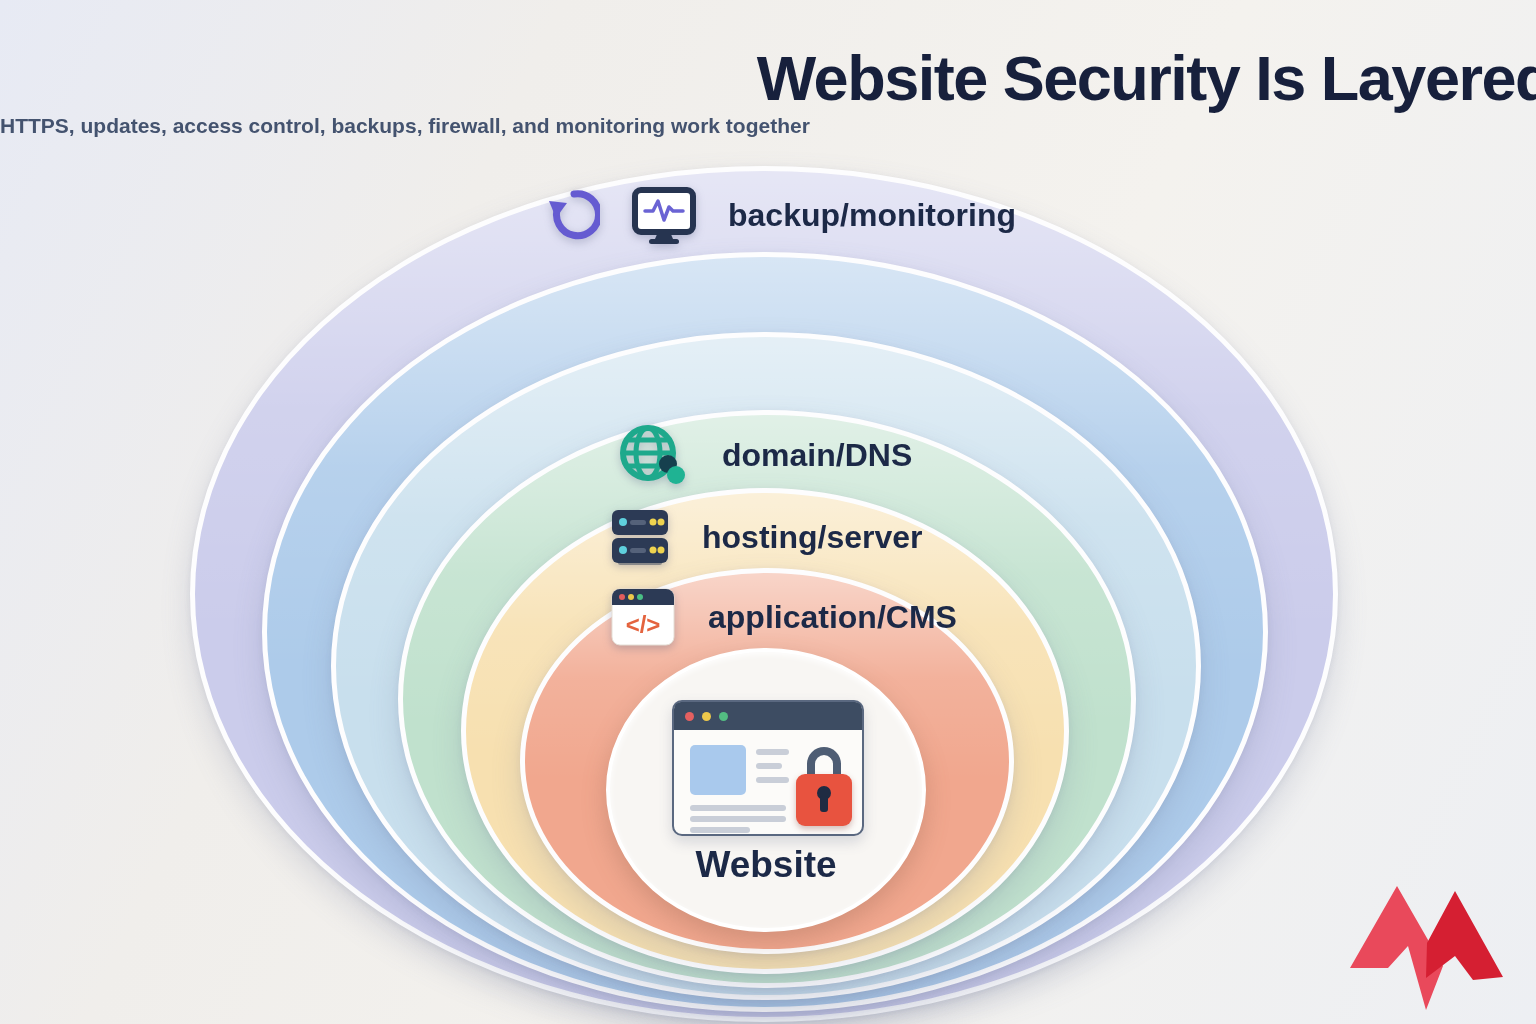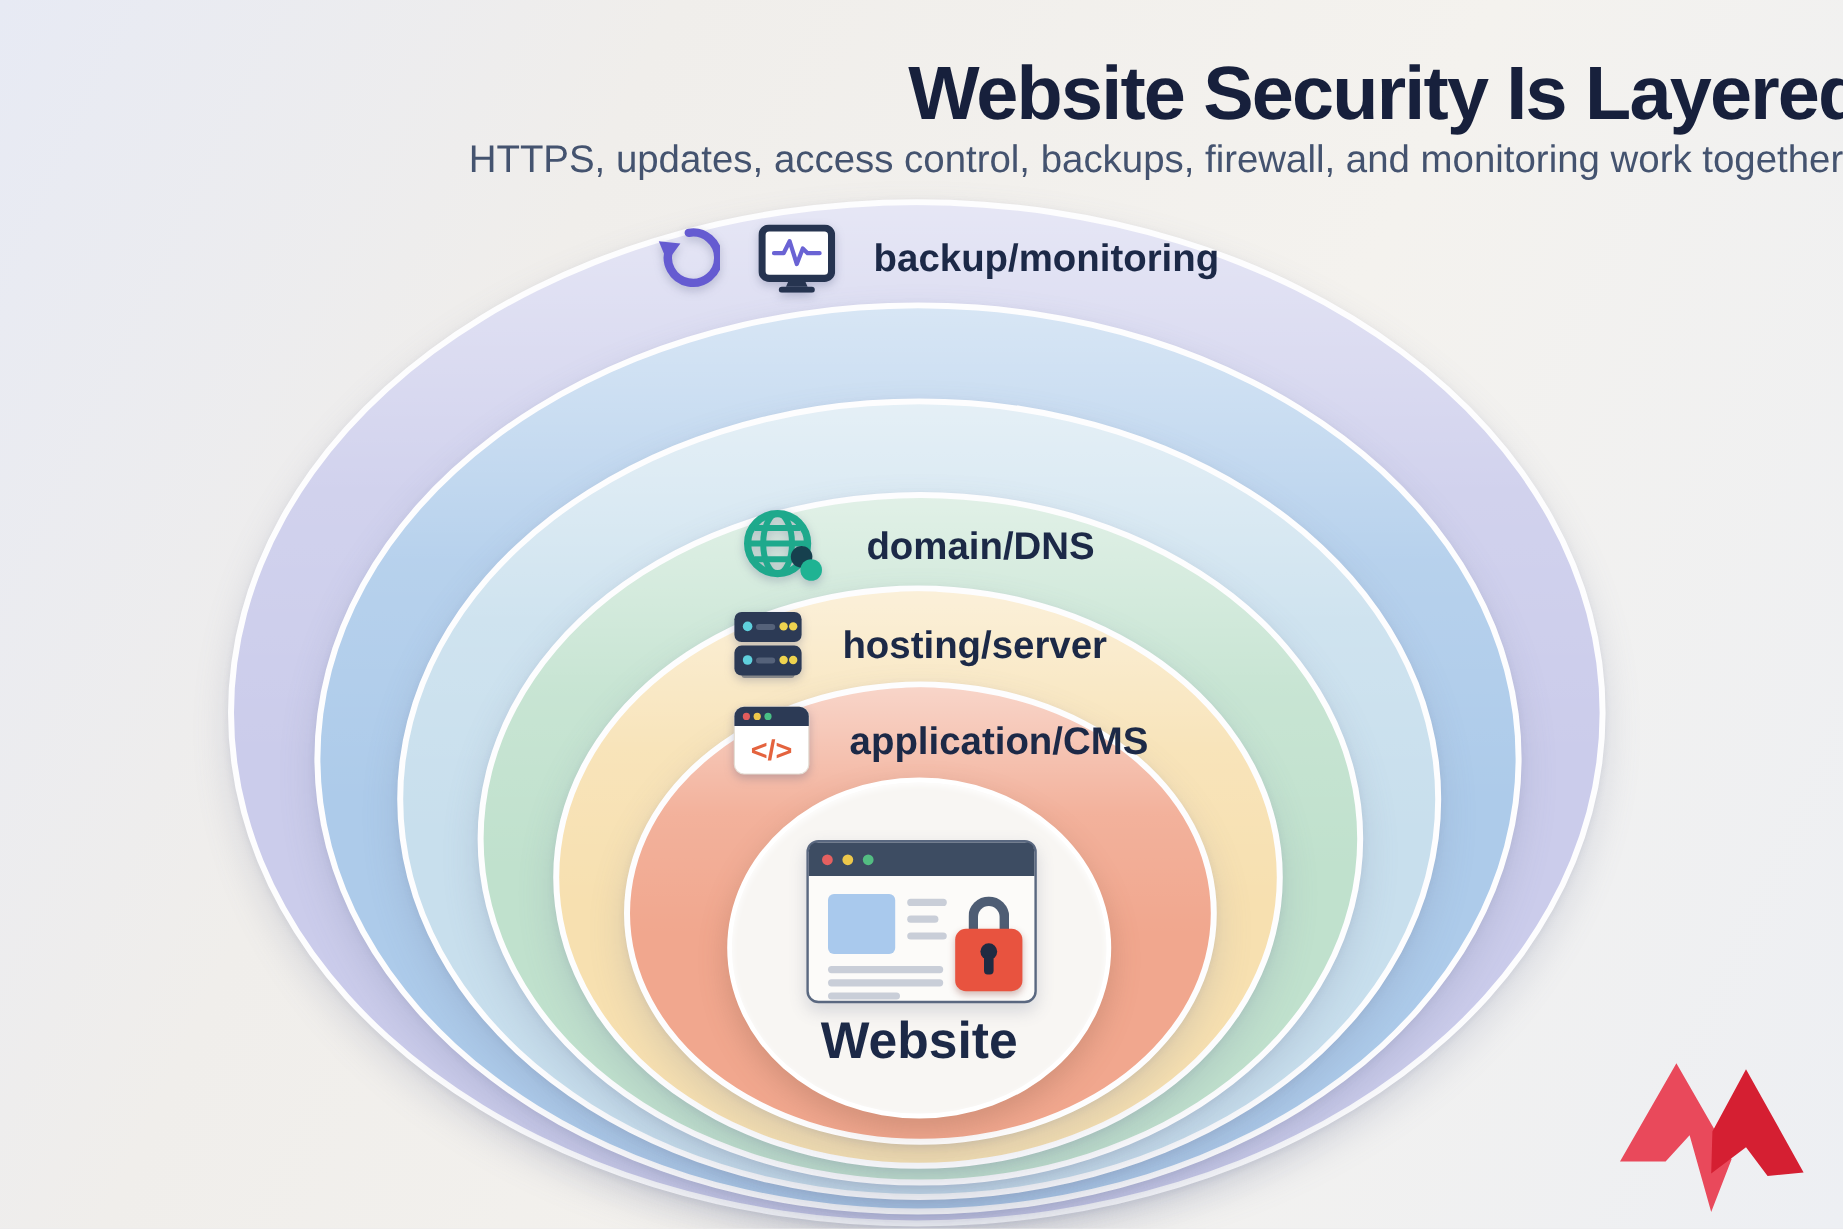--- a/index.html
+++ b/index.html
@@ -16,22 +16,22 @@
 
   
   .title {
     position: absolute; top: 26px; left: 0; width: 100%;
     margin: 16px; text-align: right;
     font-size: 63px; font-weight: 800; letter-spacing: -1.5px;
     color: #17203c;
   }
   .subtitle {
     position: absolute; top: 114px; left: 0; width: 100%;
-    margin: 0; text-align: right;
-    font-size: 32px; font-weight: 400;
+    margin: 0; text-align: left;
+    font-size: 21px; font-weight: 700;
     color: #44536f;
   }
 
   
   .band {
     position: absolute;
     border-radius: 50%;
     border: 5px solid #fdfdfe;
     box-shadow: 0 14px 30px rgba(105,115,150,0.20), 0 2px 6px rgba(105,115,150,0.12);
     background-image: linear-gradient(180deg, rgba(255,255,255,0.52) 0%, rgba(255,255,255,0.12) 28%, rgba(255,255,255,0) 55%);
@@ -94,21 +94,21 @@
   }
   .lock-body {
     position: absolute; left: 122px; top: 72px; width: 56px; height: 52px;
     background: #e8533f; border-radius: 9px;
     box-shadow: 0 3px 6px rgba(120,40,30,0.3);
   }
   .keyhole-circle { position: absolute; left: 21px; top: 12px; width: 14px; height: 14px; border-radius: 50%; background: #1f2b42; }
   .keyhole-stem   { position: absolute; left: 24px; top: 22px; width: 8px; height: 16px; border-radius: 3px; background: #1f2b42; }
   .website-label {
     position: absolute; left: 0; top: 192px; width: 100%;
-    text-align: center; font-size: 43px; font-weight: 800; color: #1c2947;
+    text-align: center; font-size: 37px; font-weight: 800; color: #1c2947;
   }
 
   
   .logo { position: absolute; left: 1340px; top: 870px; z-index: 30; }
 </style>
 </head>
 <body>
 
 <div class="canvas">
 

